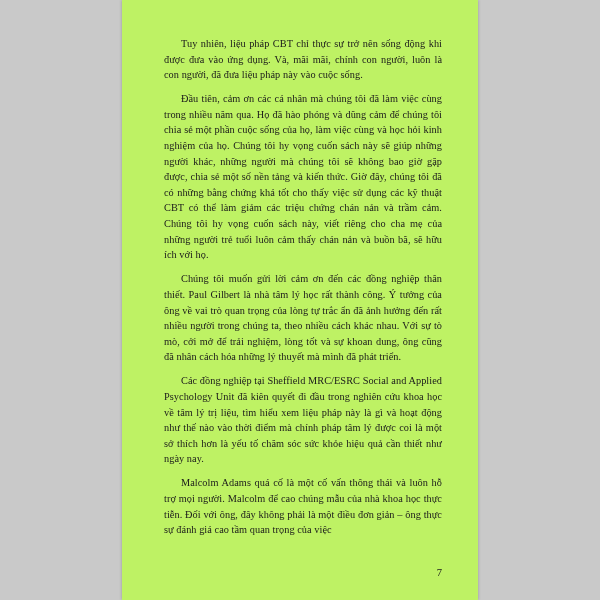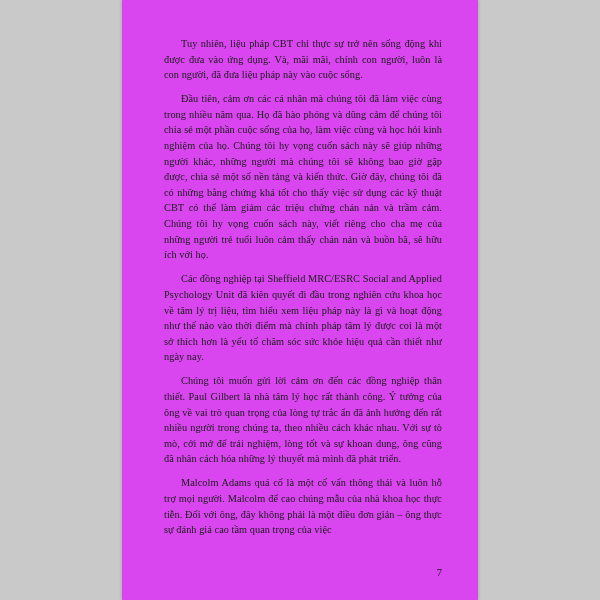--- a/index.html
+++ b/index.html
@@ -12,21 +12,21 @@
     background: #c9c9c9;
     font-family: "Liberation Serif", serif;
     overflow: hidden;
   }
   .page {
     position: absolute;
     left: 122px;
     top: 0;
     width: 356px;
     height: 600px;
-    background: #d946ef;
+    background: #bef264;
     box-shadow: 0 0 3px rgba(0,0,0,0.25);
   }
   .page-inner {
     position: absolute;
     left: 42px;
     top: 36px;
     width: 278px;
     height: 520px;
   }
   .para {
@@ -49,18 +49,18 @@
     text-align: right;
   }
 </style>
 </head>
 <body>
 
 <div class="page">
   <div class="page-inner">
     <p class="para">Tuy nhiên, liệu pháp CBT chỉ thực sự trở nên sống động khi được đưa vào ứng dụng. Và, mãi mãi, chính con người, luôn là con người, đã đưa liệu pháp này vào cuộc sống.</p>
     <p class="para">Đầu tiên, cảm ơn các cá nhân mà chúng tôi đã làm việc cùng trong nhiều năm qua. Họ đã hào phóng và dũng cảm để chúng tôi chia sẻ một phần cuộc sống của họ, làm việc cùng và học hỏi kinh nghiệm của họ. Chúng tôi hy vọng cuốn sách này sẽ giúp những người khác, những người mà chúng tôi sẽ không bao giờ gặp được, chia sẻ một số nền tảng và kiến thức. Giờ đây, chúng tôi đã có những bằng chứng khá tốt cho thấy việc sử dụng các kỹ thuật CBT có thể làm giảm các triệu chứng chán nản và trầm cảm. Chúng tôi hy vọng cuốn sách này, viết riêng cho cha mẹ của những người trẻ tuổi luôn cảm thấy chán nản và buồn bã, sẽ hữu ích với họ.</p>
+    <p class="para">Chúng tôi muốn gửi lời cảm ơn đến các đồng nghiệp thân thiết. Paul Gilbert là nhà tâm lý học rất thành công. Ý tưởng của ông về vai trò quan trọng của lòng tự trắc ẩn đã ảnh hưởng đến rất nhiều người trong chúng ta, theo nhiều cách khác nhau. Với sự tò mò, cởi mở để trải nghiệm, lòng tốt và sự khoan dung, ông cũng đã nhân cách hóa những lý thuyết mà mình đã phát triển.</p>
     <p class="para">Các đồng nghiệp tại Sheffield MRC/ESRC Social and Applied Psychology Unit đã kiên quyết đi đầu trong nghiên cứu khoa học về tâm lý trị liệu, tìm hiểu xem liệu pháp này là gì và hoạt động như thế nào vào thời điểm mà chính pháp tâm lý được coi là một sở thích hơn là yếu tố chăm sóc sức khỏe hiệu quả cần thiết như ngày nay.</p>
-    <p class="para">Chúng tôi muốn gửi lời cảm ơn đến các đồng nghiệp thân thiết. Paul Gilbert là nhà tâm lý học rất thành công. Ý tưởng của ông về vai trò quan trọng của lòng tự trắc ẩn đã ảnh hưởng đến rất nhiều người trong chúng ta, theo nhiều cách khác nhau. Với sự tò mò, cởi mở để trải nghiệm, lòng tốt và sự khoan dung, ông cũng đã nhân cách hóa những lý thuyết mà mình đã phát triển.</p>
     <p class="para">Malcolm Adams quá cố là một cố vấn thông thái và luôn hỗ trợ mọi người. Malcolm để cao chúng mẫu của nhà khoa học thực tiễn. Đối với ông, đây không phải là một điều đơn giản – ông thực sự đánh giá cao tầm quan trọng của việc</p>
     <div class="folio">7</div>
   </div>
 </div>
 
 </body></html>

